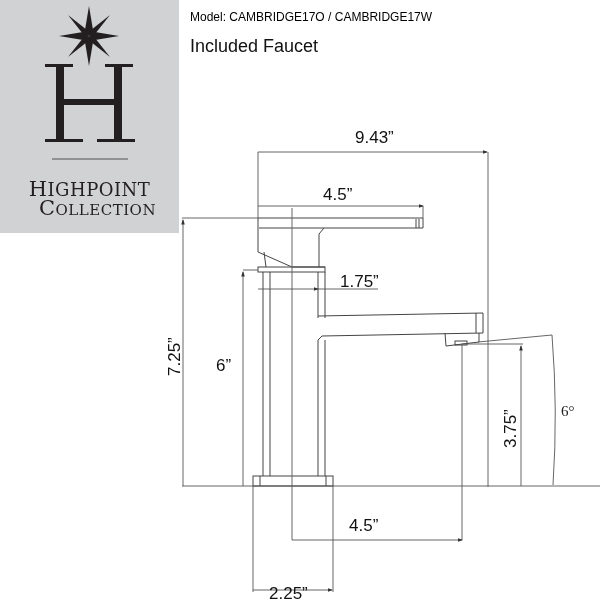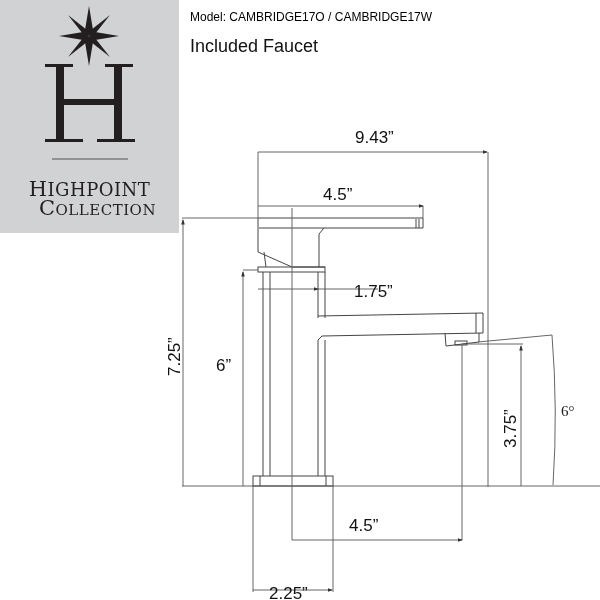--- a/index.html
+++ b/index.html
@@ -117,19 +117,19 @@
     <line x1="292" y1="540" x2="462" y2="540" marker-end="url(#ar)"></line>
 
     <line x1="253" y1="486" x2="253" y2="592"></line>
     <line x1="333" y1="486" x2="333" y2="592"></line>
     <line x1="253" y1="590" x2="332" y2="590" marker-end="url(#ar)"></line>
   </g>
 </svg>
 
 <div class="dim" style="left:355px;top:128px;">9.43”</div>
 <div class="dim" style="left:323px;top:185px;">4.5”</div>
-<div class="dim" style="left:354px;top:272px;margin-top:10px;">1.75”</div>
+<div class="dim" style="left:340px;top:272px;">1.75”</div>
 <div class="dim v" style="left:165px;top:376px;">7.25”</div>
 <div class="dim" style="left:216px;top:356px;">6”</div>
 <div class="dim v" style="left:501px;top:448px;">3.75”</div>
 <div class="dim" style="left:349px;top:516px;">4.5”</div>
 <div class="dim" style="left:269px;top:568px;margin-top:16px;">2.25”</div>
 <div class="angle" style="left:561px;top:403px;">6°</div>
 
 </body></html>

